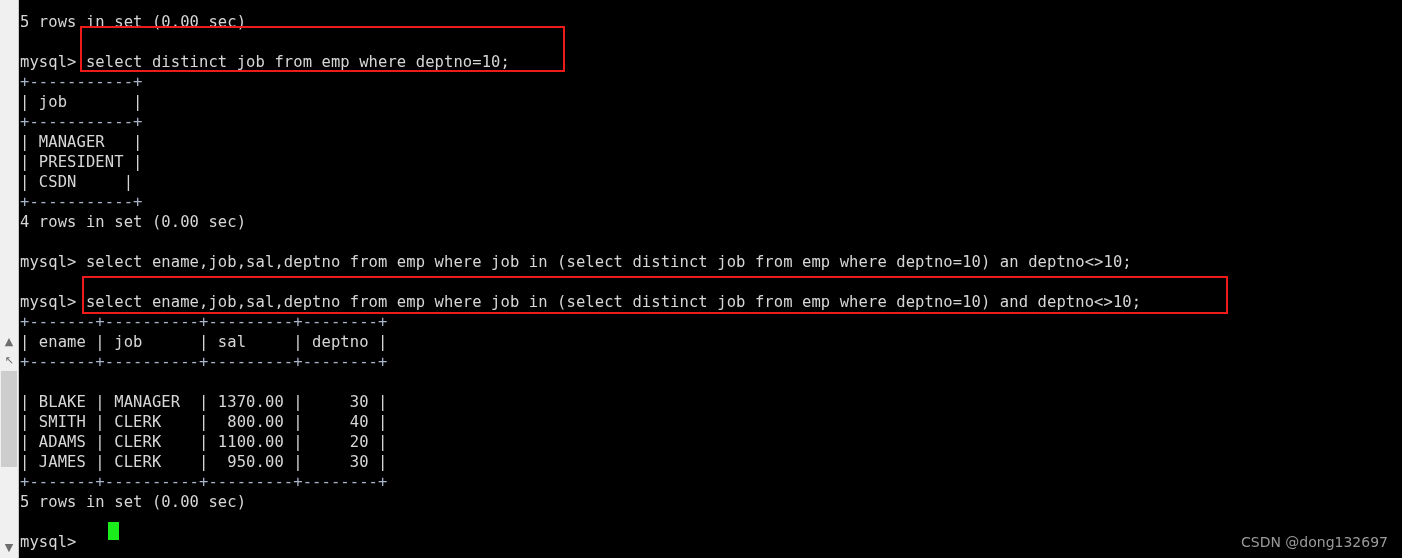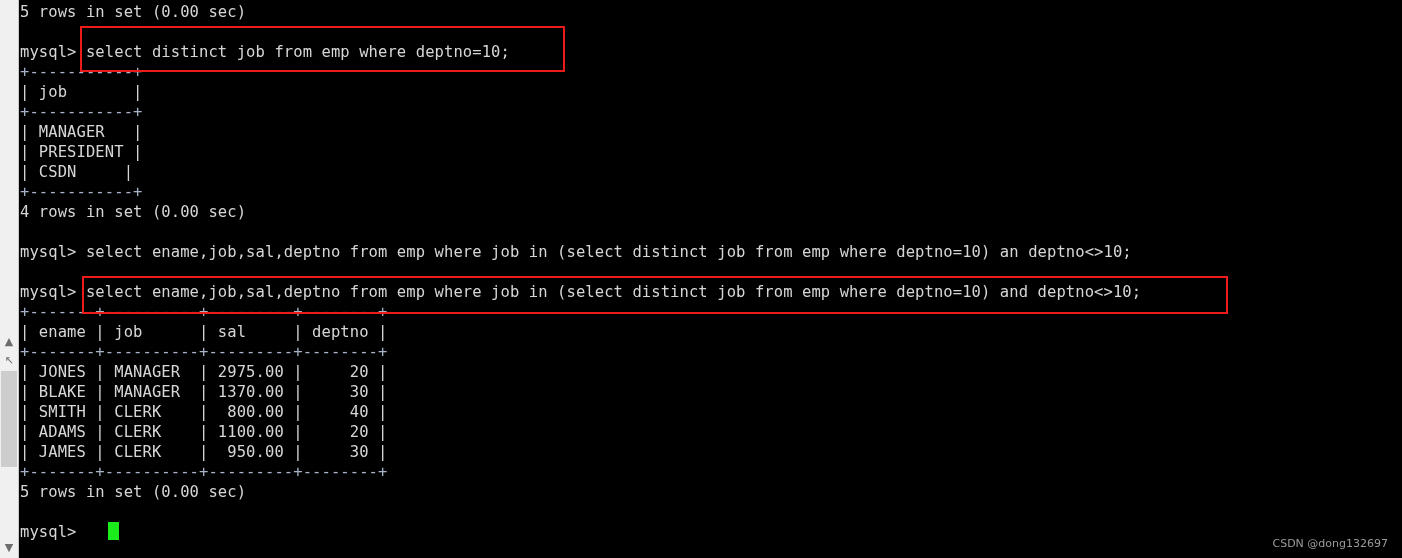--- a/index.html
+++ b/index.html
@@ -61,20 +61,21 @@
     overflow: hidden;
   }
   .line {
     position: absolute;
     left: 2px;
     white-space: pre;
     font-size: 15.5px;
     line-height: 20px;
     letter-spacing: 0.09px;
     color: #d6d6d6;
+    margin-top: 10px;
   }
   .c-border { color: #a8b4c8; }
 
   
   #cursor {
     position: absolute;
     left: 90px;
     top: 522px;
     width: 11px;
     height: 18px;
@@ -92,21 +93,21 @@
   #redbox-1 { left: 80px;  top: 26px;  width: 485px; height: 46px; }
   #redbox-2 { left: 82px;  top: 276px; width: 1146px; height: 38px; }
 
   
   #watermark {
     position: absolute;
     right: 14px;
     bottom: 8px;
     color: #9b9b9b;
     font-family: "DejaVu Sans", "Liberation Sans", sans-serif;
-    font-size: 11px;
+    font-size: 14px;
     z-index: 6;
   }
 </style>
 </head>
 <body>
 
 <div id="screen">
 
   <div id="term">
     <div class="line" id="l0" style="top:2px">5 rows in set (0.00 sec)</div>
@@ -119,21 +120,20 @@
     <div class="line" id="l7" style="top:142px">| PRESIDENT |</div>
     <div class="line" id="l8" style="top:162px">| CSDN     |</div>
     <div class="line c-border" id="l9" style="top:182px">+-----------+</div>
     <div class="line" id="l10" style="top:202px">4 rows in set (0.00 sec)</div>
     <div class="line" id="l11" style="top:222px"></div>
     <div class="line" id="l12" style="top:242px">mysql&gt; select ename,job,sal,deptno from emp where job in (select distinct job from emp where deptno=10) an deptno&lt;&gt;10;</div>
     <div class="line" id="l14" style="top:282px">mysql&gt; select ename,job,sal,deptno from emp where job in (select distinct job from emp where deptno=10) and deptno&lt;&gt;10;</div>
     <div class="line c-border" id="l15" style="top:302px">+-------+----------+---------+--------+</div>
     <div class="line" id="l16" style="top:322px">| ename | job      | sal     | deptno |</div>
     <div class="line c-border" id="l17" style="top:342px">+-------+----------+---------+--------+</div>
-    <div class="line" id="l18" style="top:362px">| JONES | MANAGER  | 2975.00 |     20 |</div>
     <div class="line" id="l19" style="top:382px">| BLAKE | MANAGER  | 1370.00 |     30 |</div>
     <div class="line" id="l20" style="top:402px">| SMITH | CLERK    |  800.00 |     40 |</div>
     <div class="line" id="l21" style="top:422px">| ADAMS | CLERK    | 1100.00 |     20 |</div>
     <div class="line" id="l22" style="top:442px">| JAMES | CLERK    |  950.00 |     30 |</div>
     <div class="line c-border" id="l23" style="top:462px">+-------+----------+---------+--------+</div>
     <div class="line" id="l24" style="top:482px">5 rows in set (0.00 sec)</div>
     <div class="line" id="l25" style="top:502px"></div>
     <div class="line" id="l26" style="top:522px">mysql&gt;</div>
 
     <div id="cursor"></div>

